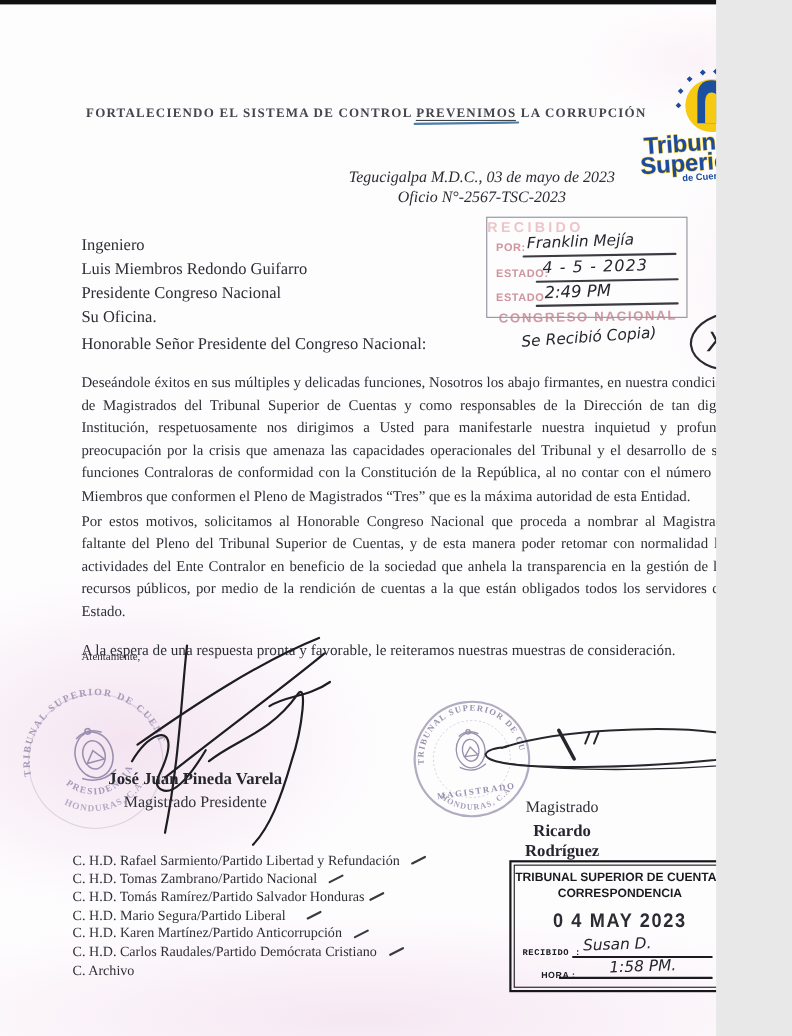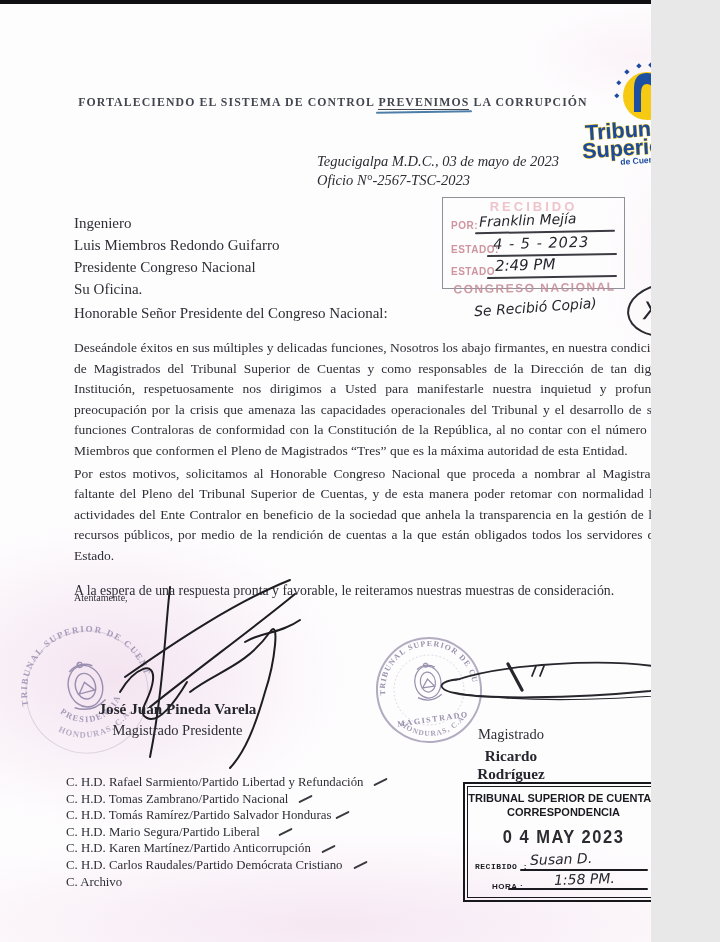--- a/index.html
+++ b/index.html
@@ -13,26 +13,26 @@
   .slogan{position:absolute;left:33px;top:95px;width:600px;text-align:center;
           font-weight:bold;font-size:11.8px;letter-spacing:1.1px;color:#43464e;}
   .slogan .hl{position:relative;border-bottom:1.5px solid #43464e;}
   .slogan .hl::after{content:"";position:absolute;left:-2px;right:-3px;bottom:-4px;height:2px;
           background:#4d7ea8;border-radius:2px;transform:rotate(-.8deg);}
 
   
   .logo{position:absolute;left:578px;top:48px;width:136px;height:120px;}
 
   
-  .dateline{position:absolute;right:92px;top:152px;text-align:left;font-style:italic;
+  .dateline{position:absolute;right:92px;top:152px;text-align:center;font-style:italic;
             font-size:14.5px;line-height:19px;color:#2c2c33;}
 
   
   .rstamp{position:absolute;left:442px;top:197px;width:181px;height:90px;border:1.5px solid #90909a;}
-  .rstamp .title{position:absolute;left:0;top:1px;width:100%;text-align:center;
+  .rstamp .title{position:absolute;left:0;top:1px;width:100%;
         font-family:"Liberation Sans",sans-serif;font-weight:bold;font-size:13px;
         letter-spacing:3px;color:rgba(224,150,158,.55);}
   .rlabel{font-family:"Liberation Sans",sans-serif;font-weight:bold;font-size:10px;
         letter-spacing:.5px;color:rgba(198,130,142,.85);}
   .hand{font-family:"DejaVu Sans",sans-serif;font-style:italic;color:#26262e;}
   .hline{position:absolute;height:1.5px;background:#3b3b42;border-radius:2px;}
   .rfooter{position:absolute;left:452px;top:281px;width:165px;text-align:center;
         font-family:"Liberation Sans",sans-serif;font-weight:bold;font-size:12px;
         letter-spacing:1.5px;color:rgba(196,138,148,.85);transform:rotate(-1deg);}
   .note{position:absolute;left:474px;top:299px;font-size:14px;transform:rotate(-4deg);}

